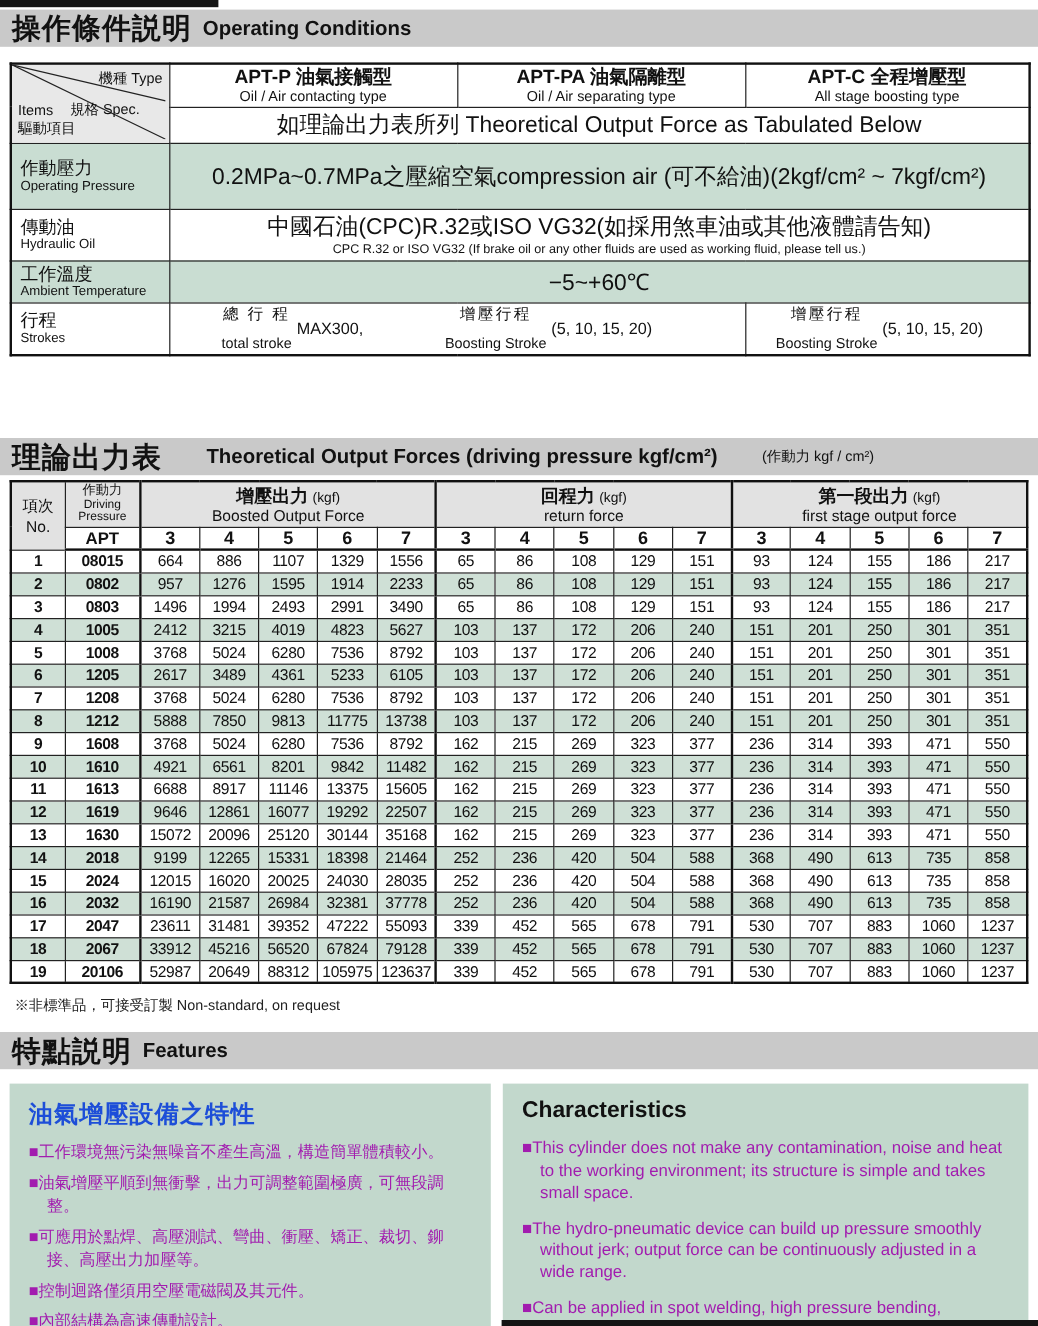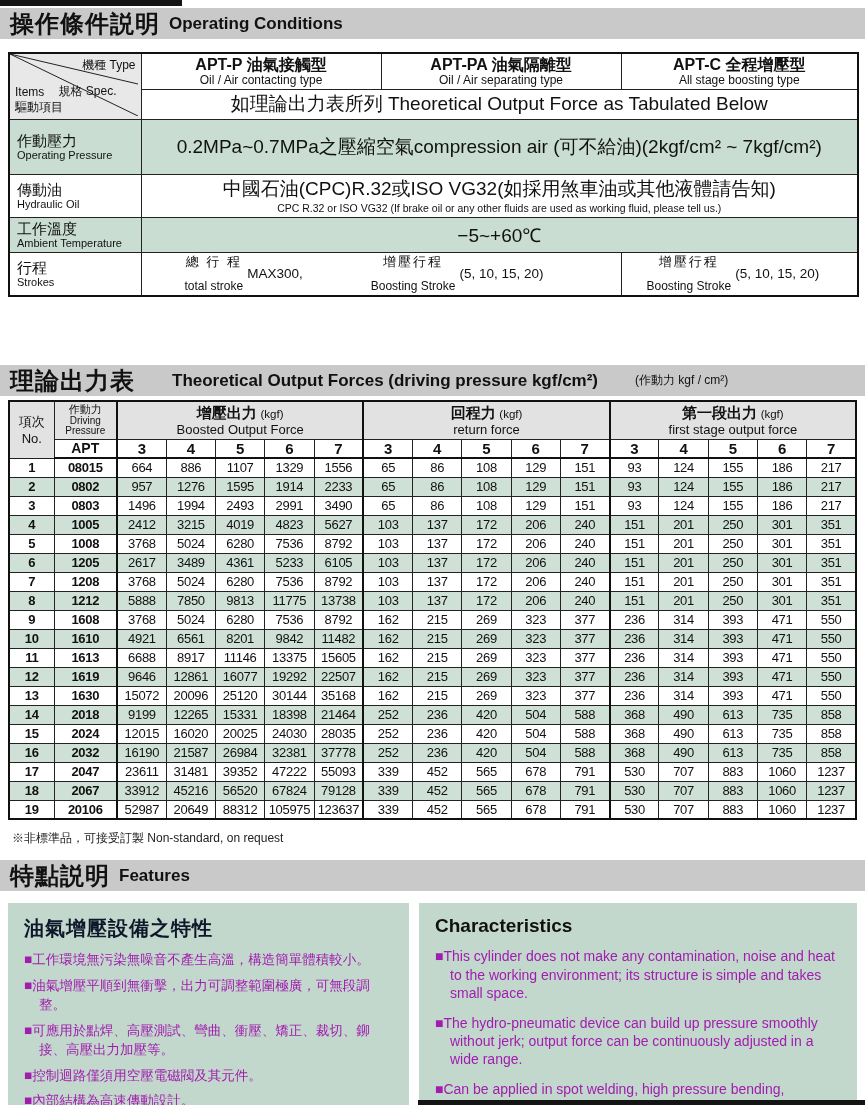--- a/index.html
+++ b/index.html
@@ -57,21 +57,21 @@
   .t2 tbody tr:nth-child(even) td { background: #cfe0d6; }
   .t2 tbody td { letter-spacing: -0.3px; }
 
   .footnote { margin: 10px 0 0 12px; font-size: 12px; color: #222; }
 
   
   .features-wrap { position: relative; margin-top: 12px; height: 212px; }
   .fbox { position: absolute; top: 0; background: #c2d8cc; height: 212px; padding: 12px 14px 10px 16px; }
   .fbox.left { left: 8px; width: 401px; }
   .fbox.right { left: 419px; width: 438px; }
-  .fbox h3.zh-title { font-size: 20px; font-weight: bold; color: #0f172a; margin-bottom: 9px; letter-spacing: 1px; }
+  .fbox h3.zh-title { font-size: 20px; font-weight: bold; color: #1d4ed8; margin-bottom: 9px; letter-spacing: 1px; }
   .fbox h3.en-title { font-size: 19px; font-weight: bold; color: #111; margin-bottom: 10px; }
   .fbox ul { list-style: none; }
   .fbox li { font-size: 13.5px; color: #a21caf; line-height: 1.4; padding-left: 15px; text-indent: -15px; margin-bottom: 7px; }
   .fbox.right li { font-size: 14px; margin-bottom: 11px; line-height: 1.32; }
 </style>
 </head>
 <body>
 
 <div id="page">
   <div class="topstrip"></div>

